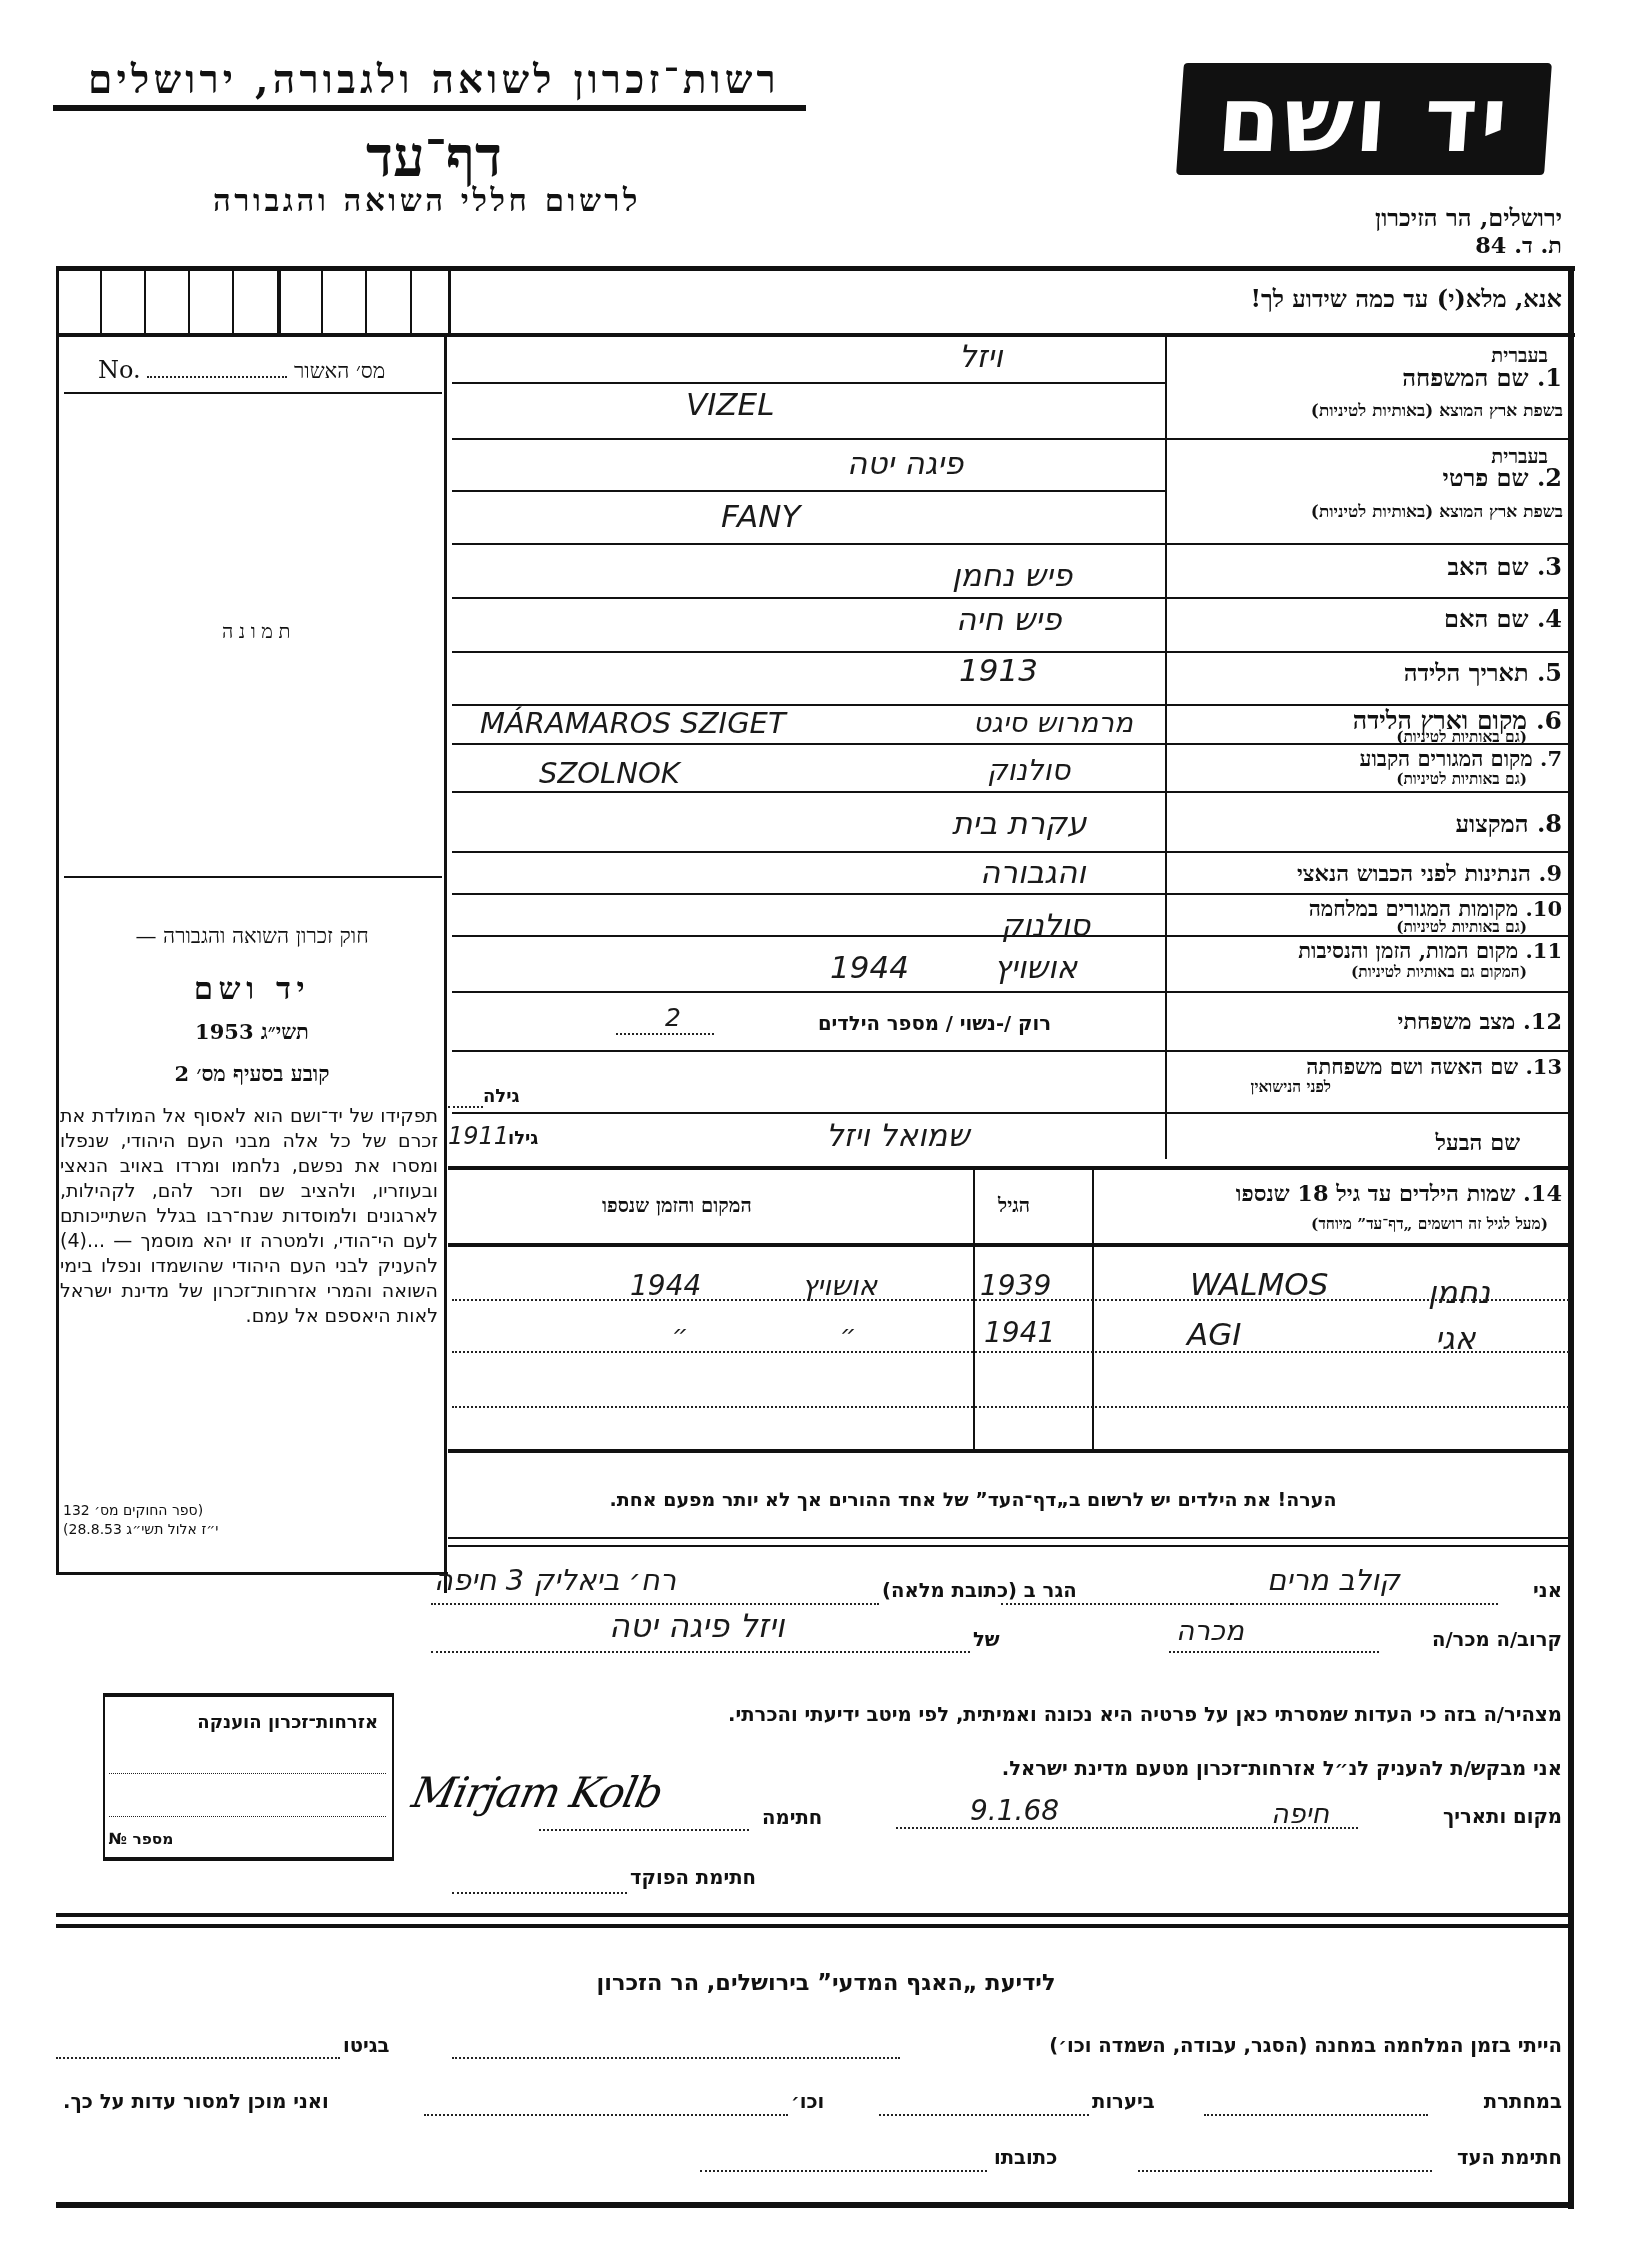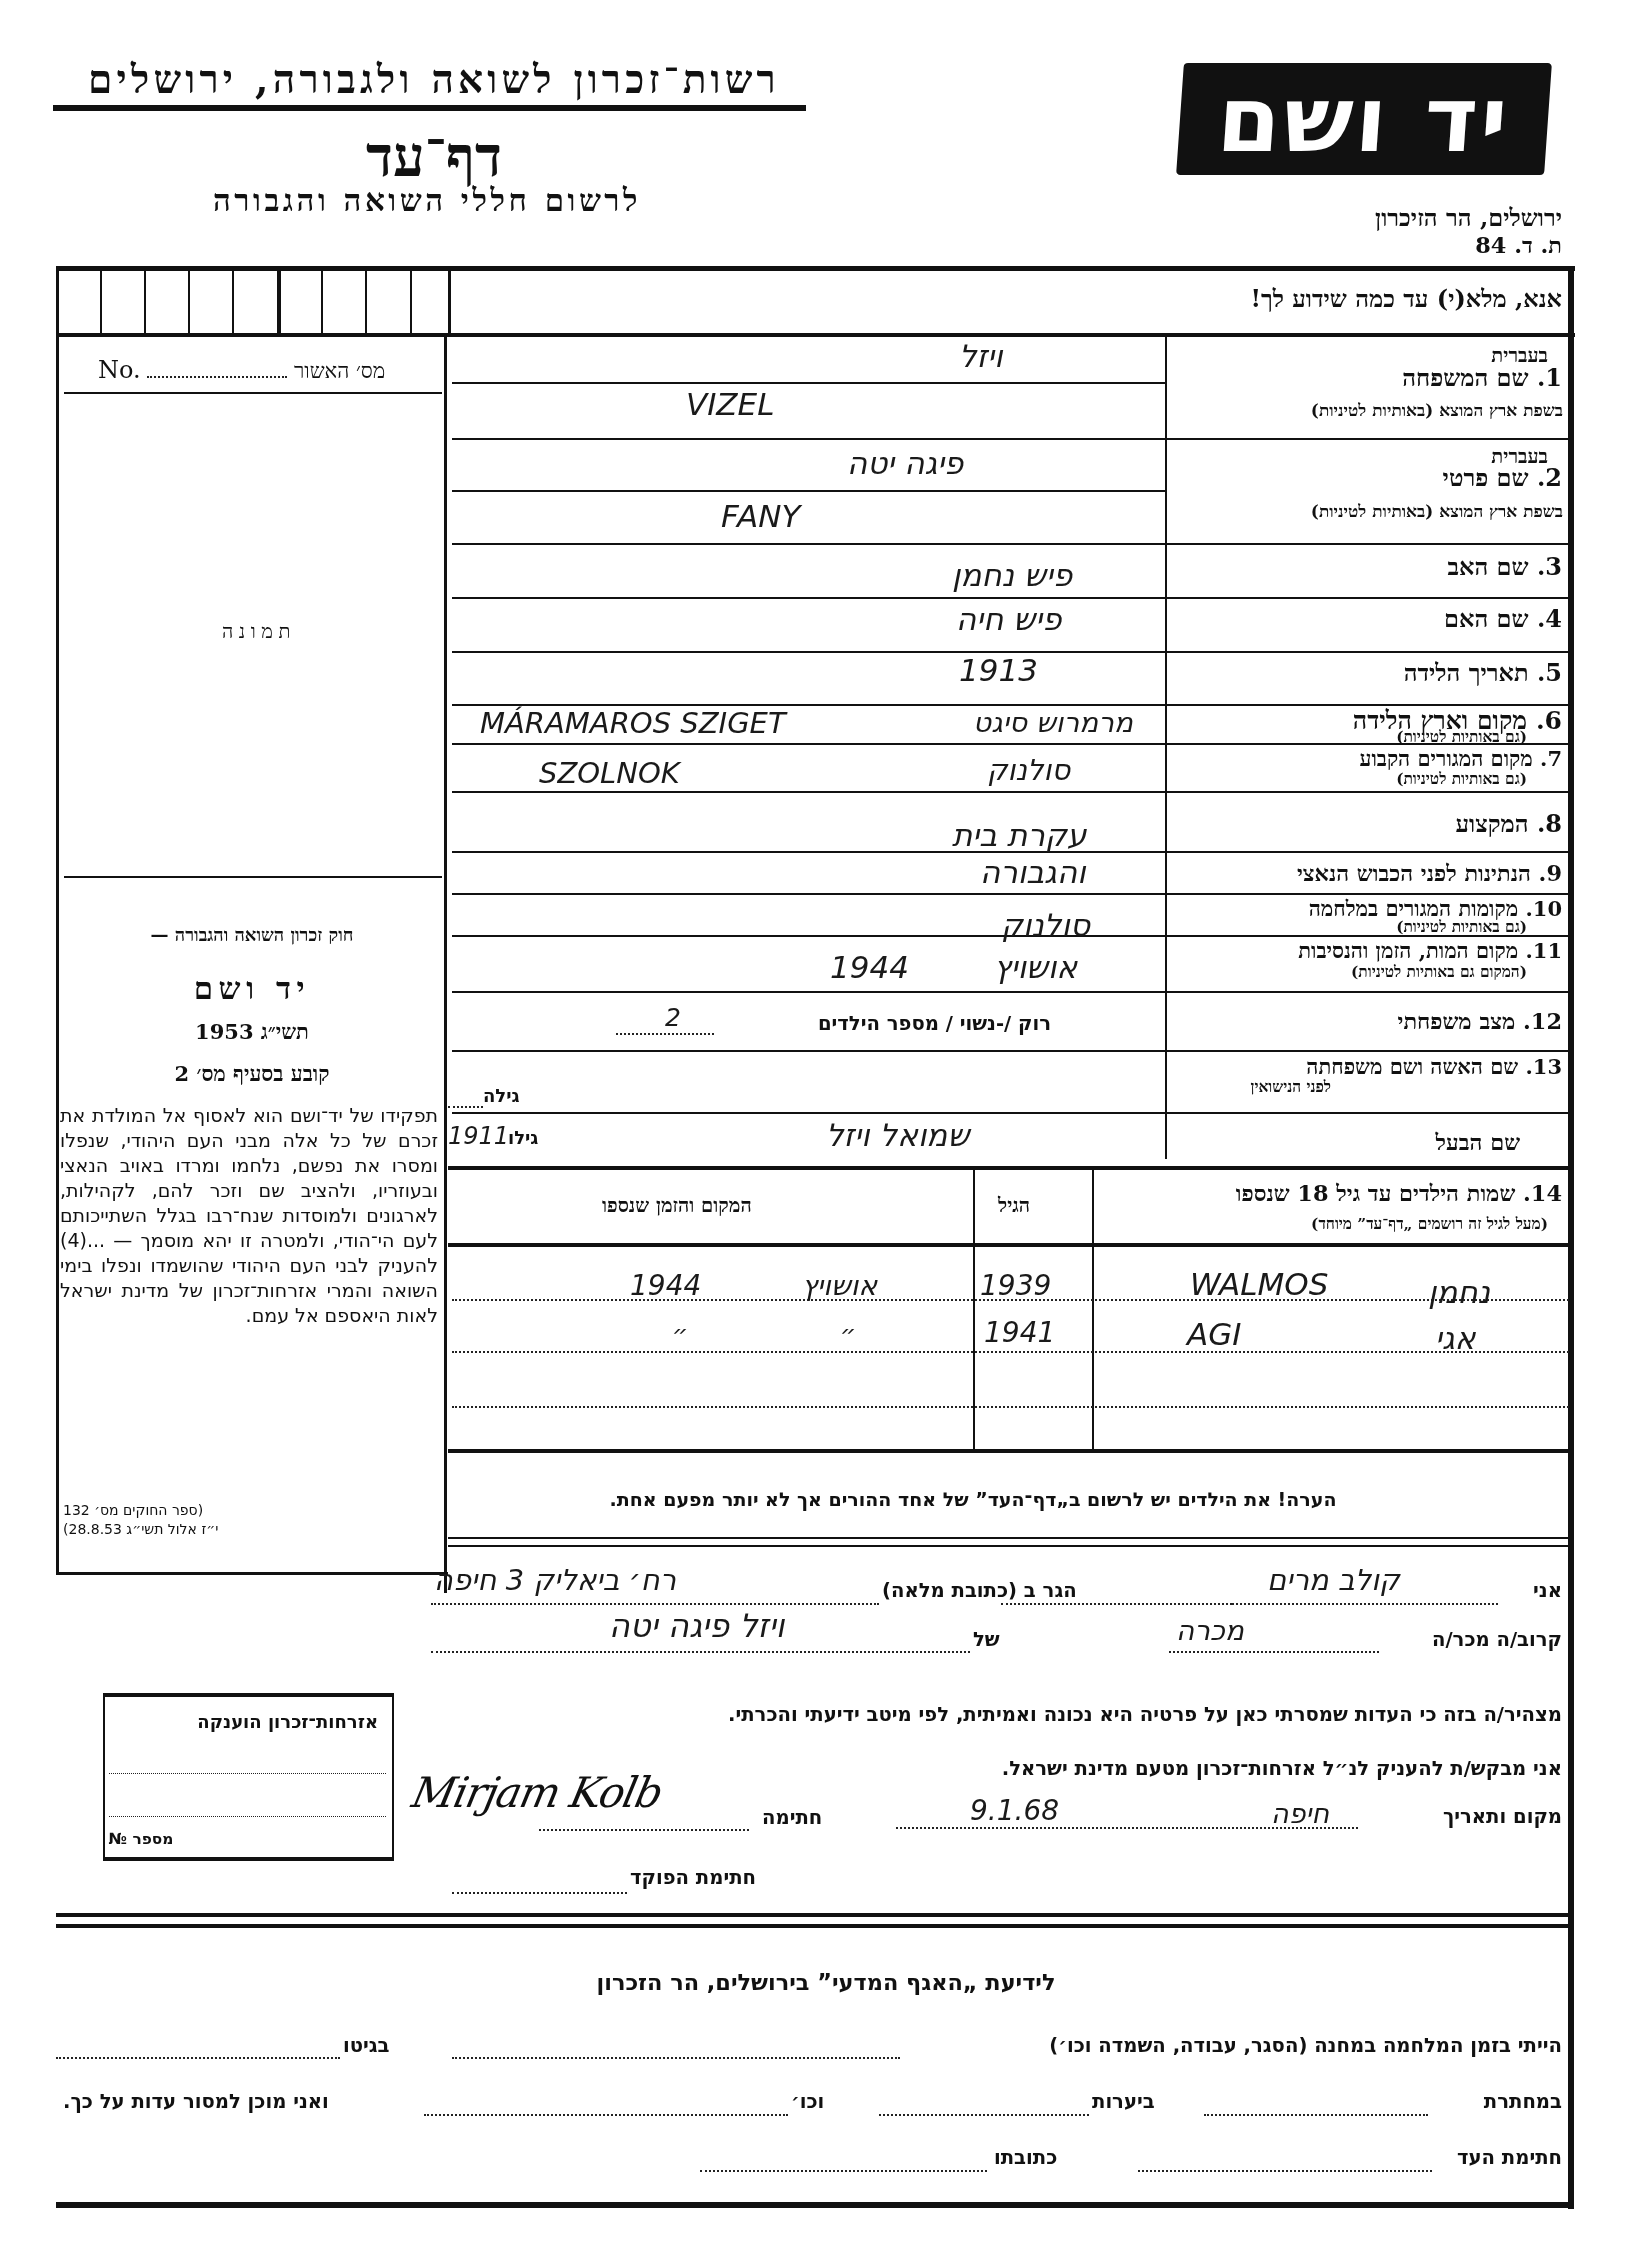--- a/index.html
+++ b/index.html
@@ -34,21 +34,21 @@
   #instr-left { left: 448px; top: 271px; width: 2.8px; height: 63px; }
   .tick { position: absolute; top: 271px; width: 2.1px; height: 62px; background: #111; }
   #row-divider-top { left: 56px; top: 333px; width: 1519px; height: 3.5px; }
 
   
   #left-col-right { left: 444px; top: 333px; width: 2.8px; height: 1260px; }
   #approval-label { left: 98px; top: 356px; font-size: 21px; font-weight: normal; white-space: nowrap; }
   #photo-label { left: 189px; top: 620px; width: 140px; text-align: center; font-size: 19.6px; letter-spacing: 5.6px; direction: rtl; }
   #photo-bottom { left: 64px; top: 876px; width: 378px; height: 2.1px; }
 
-  #law-title { left: 63px; top: 924px; width: 378px; text-align: center; font-size: 18px; font-weight: bold; direction: rtl; }
+  #law-title { left: 63px; top: 924px; width: 378px; text-align: center; font-size: 21px; font-weight: normal; direction: rtl; }
   #law-name { left: 63px; top: 970px; width: 378px; text-align: center; font-size: 31px; font-weight: bold; direction: rtl; letter-spacing: 5.6px; }
   #law-year { left: 63px; top: 1019px; width: 378px; text-align: center; font-size: 21px; font-weight: bold; direction: rtl; }
   #law-section { left: 63px; top: 1061px; width: 378px; text-align: center; font-size: 21px; font-weight: bold; direction: rtl; }
   #law-text { left: 60px; top: 1103px; width: 378px; font-size: 19px; line-height: 25px; direction: rtl; text-align: justify; font-family: "DejaVu Sans", sans-serif; }
   #law-ref1 { left: 63px; top: 1502px; width: 350px; font-size: 14px; direction: rtl; text-align: left; font-family: "DejaVu Sans", sans-serif; }
   #law-ref2 { left: 63px; top: 1521px; width: 350px; font-size: 14px; direction: rtl; text-align: left; font-family: "DejaVu Sans", sans-serif; }
   #left-col-bottom { left: 56px; top: 1572px; width: 392px; height: 2.8px; }
 
   
   #label-col-left { left: 1165px; top: 336px; width: 2.1px; height: 823px; }
@@ -171,21 +171,21 @@
 <div class="label field-sub" style="right:105px;top:728px;font-size:15.4px;">(גם באותיות לטיניות)</div>
 <div class="hand-val hand" style="left:973px;top:706px;font-size:28px;">מרמרוש סיגט</div>
 <div class="hand-val hand ltr" style="left:480px;top:706px;font-size:29px;">MÁRAMAROS SZIGET</div>
 
 <div class="label field-label" style="right:70px;top:746px;font-size:21px;"><span>7.</span> <span>מקום המגורים הקבוע</span></div>
 <div class="label field-sub" style="right:105px;top:770px;font-size:15.4px;">(גם באותיות לטיניות)</div>
 <div class="hand-val hand" style="left:987px;top:753px;font-size:29px;">סולנוק</div>
 <div class="hand-val hand ltr" style="left:539px;top:756px;font-size:29px;">SZOLNOK</div>
 
 <div class="label field-label" style="right:70px;top:809px;font-size:24px;"><span>8.</span> <span>המקצוע</span></div>
-<div class="hand-val hand" style="left:952px;top:805px;margin-top:12px;">עקרת בית</div>
+<div class="hand-val hand" style="left:952px;top:805px;">עקרת בית</div>
 
 <div class="label field-label" style="right:70px;top:860px;font-size:22.4px;"><span>9.</span> <span>הנתינות לפני הכבוש הנאצי</span></div>
 <div class="hand-val hand" style="left:980px;top:854px;">והגבורה</div>
 
 <div class="label field-label" style="right:70px;top:896px;font-size:21px;"><span>10.</span> <span>מקומות המגורים במלחמה</span></div>
 <div class="label field-sub" style="right:105px;top:918px;font-size:15.4px;">(גם באותיות לטיניות)</div>
 <div class="hand-val hand" style="left:1001px;top:907px;">סולנוק</div>
 
 <div class="label field-label" style="right:70px;top:938px;font-size:21px;"><span>11.</span> <span>מקום המות, הזמן והנסיבות</span></div>
 <div class="label field-sub" style="right:105px;top:963px;font-size:15.4px;margin-left:32px;">(המקום גם באותיות לטיניות)</div>

